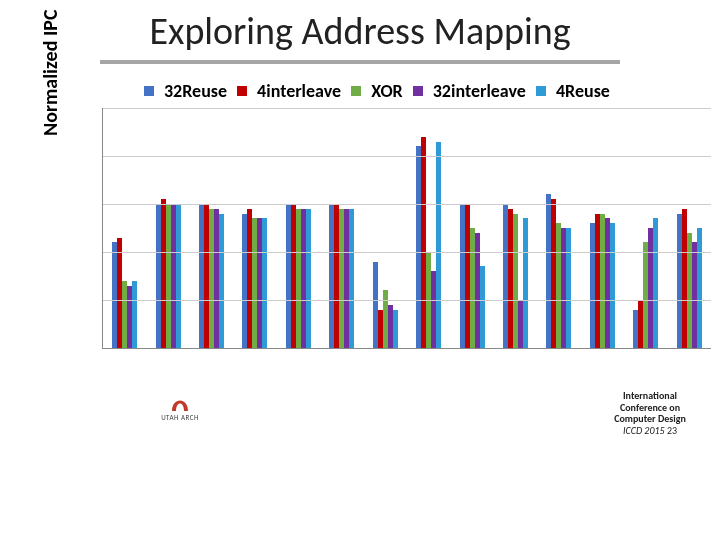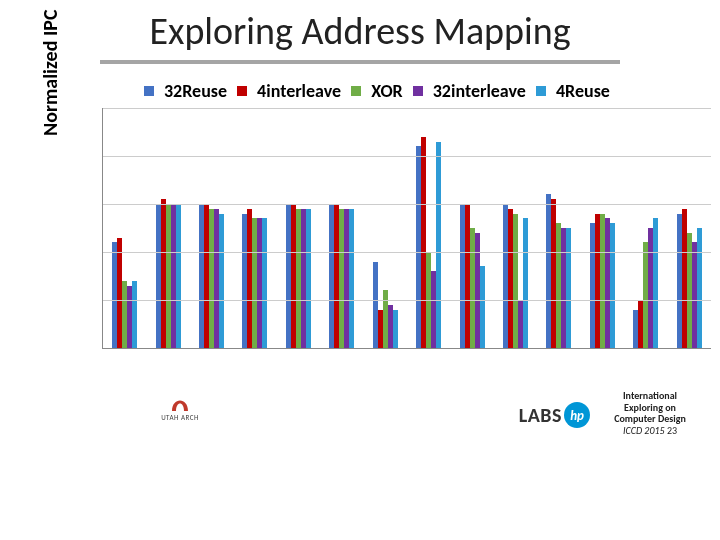--- a/index.html
+++ b/index.html
@@ -341,27 +341,23 @@
 
   <div class="footer">
     <div class="logo-utah">
       <div class="arch">
         <svg viewBox="0 0 24 24">
             <path d="M4 22 C4 8 20 8 20 22 L16 22 C16 12 8 12 8 22 Z" fill="#c0392b"></path>
           </svg>
       </div>
       <div class="t">UTAH ARCH</div>
     </div>
-    <div class="logo-hp">
-      <span class="labs">LABS</span>
-      <span class="hp">hp</span>
-    </div>
     <div class="conf">
       <div><b>International</b></div>
-      <div><b>Exploring on</b></div>
+      <div><b>Conference on</b></div>
       <div><b>Computer Design</b></div>
       <div>
         <span class="venue">ICCD 2015</span>
         <span>23</span>
       </div>
     </div>
   </div>
 
 </div>
 

